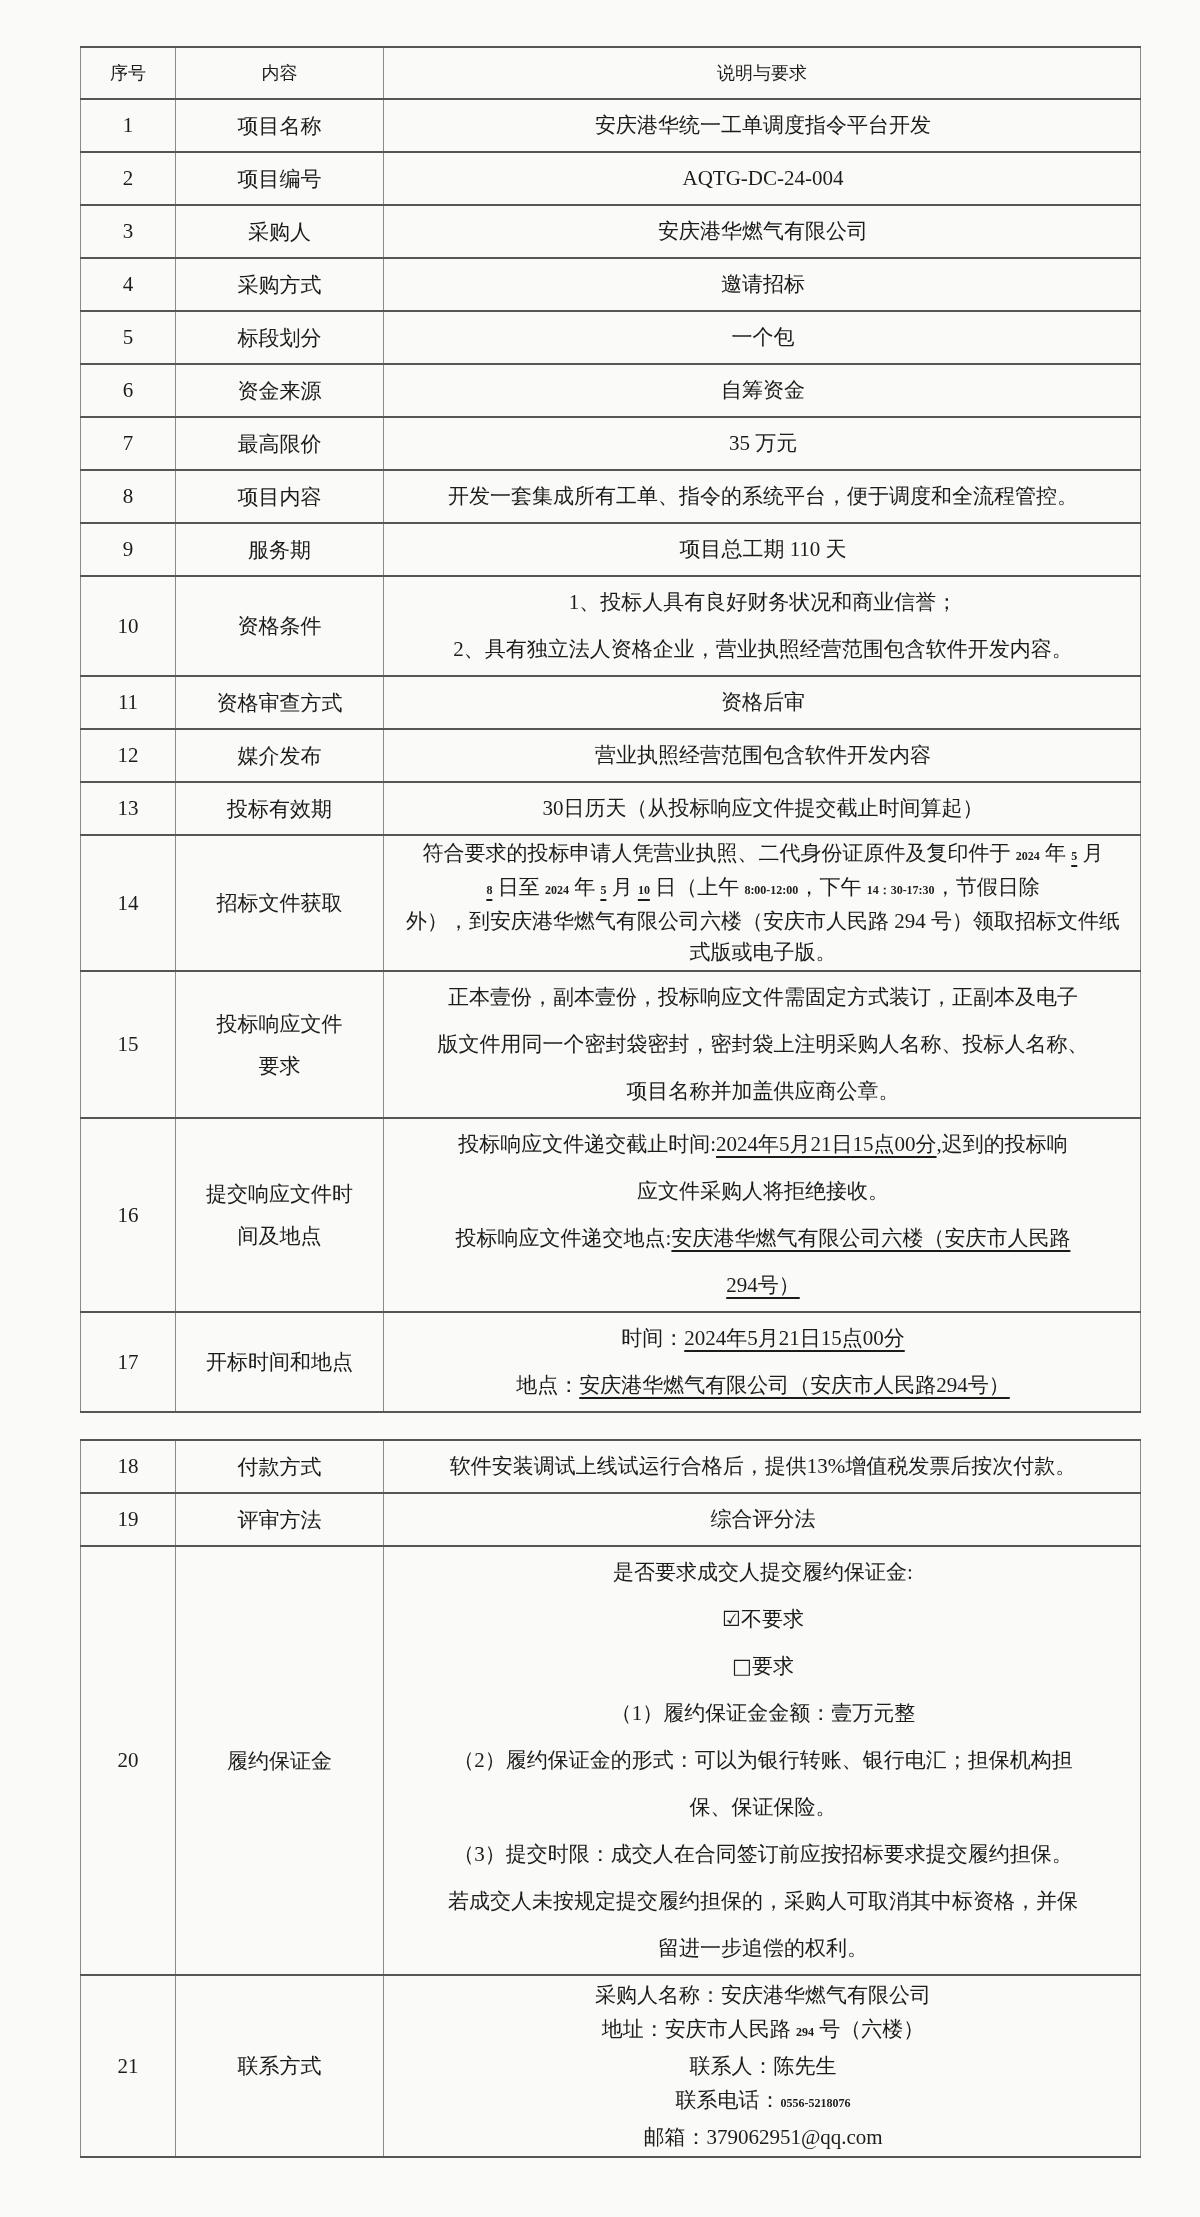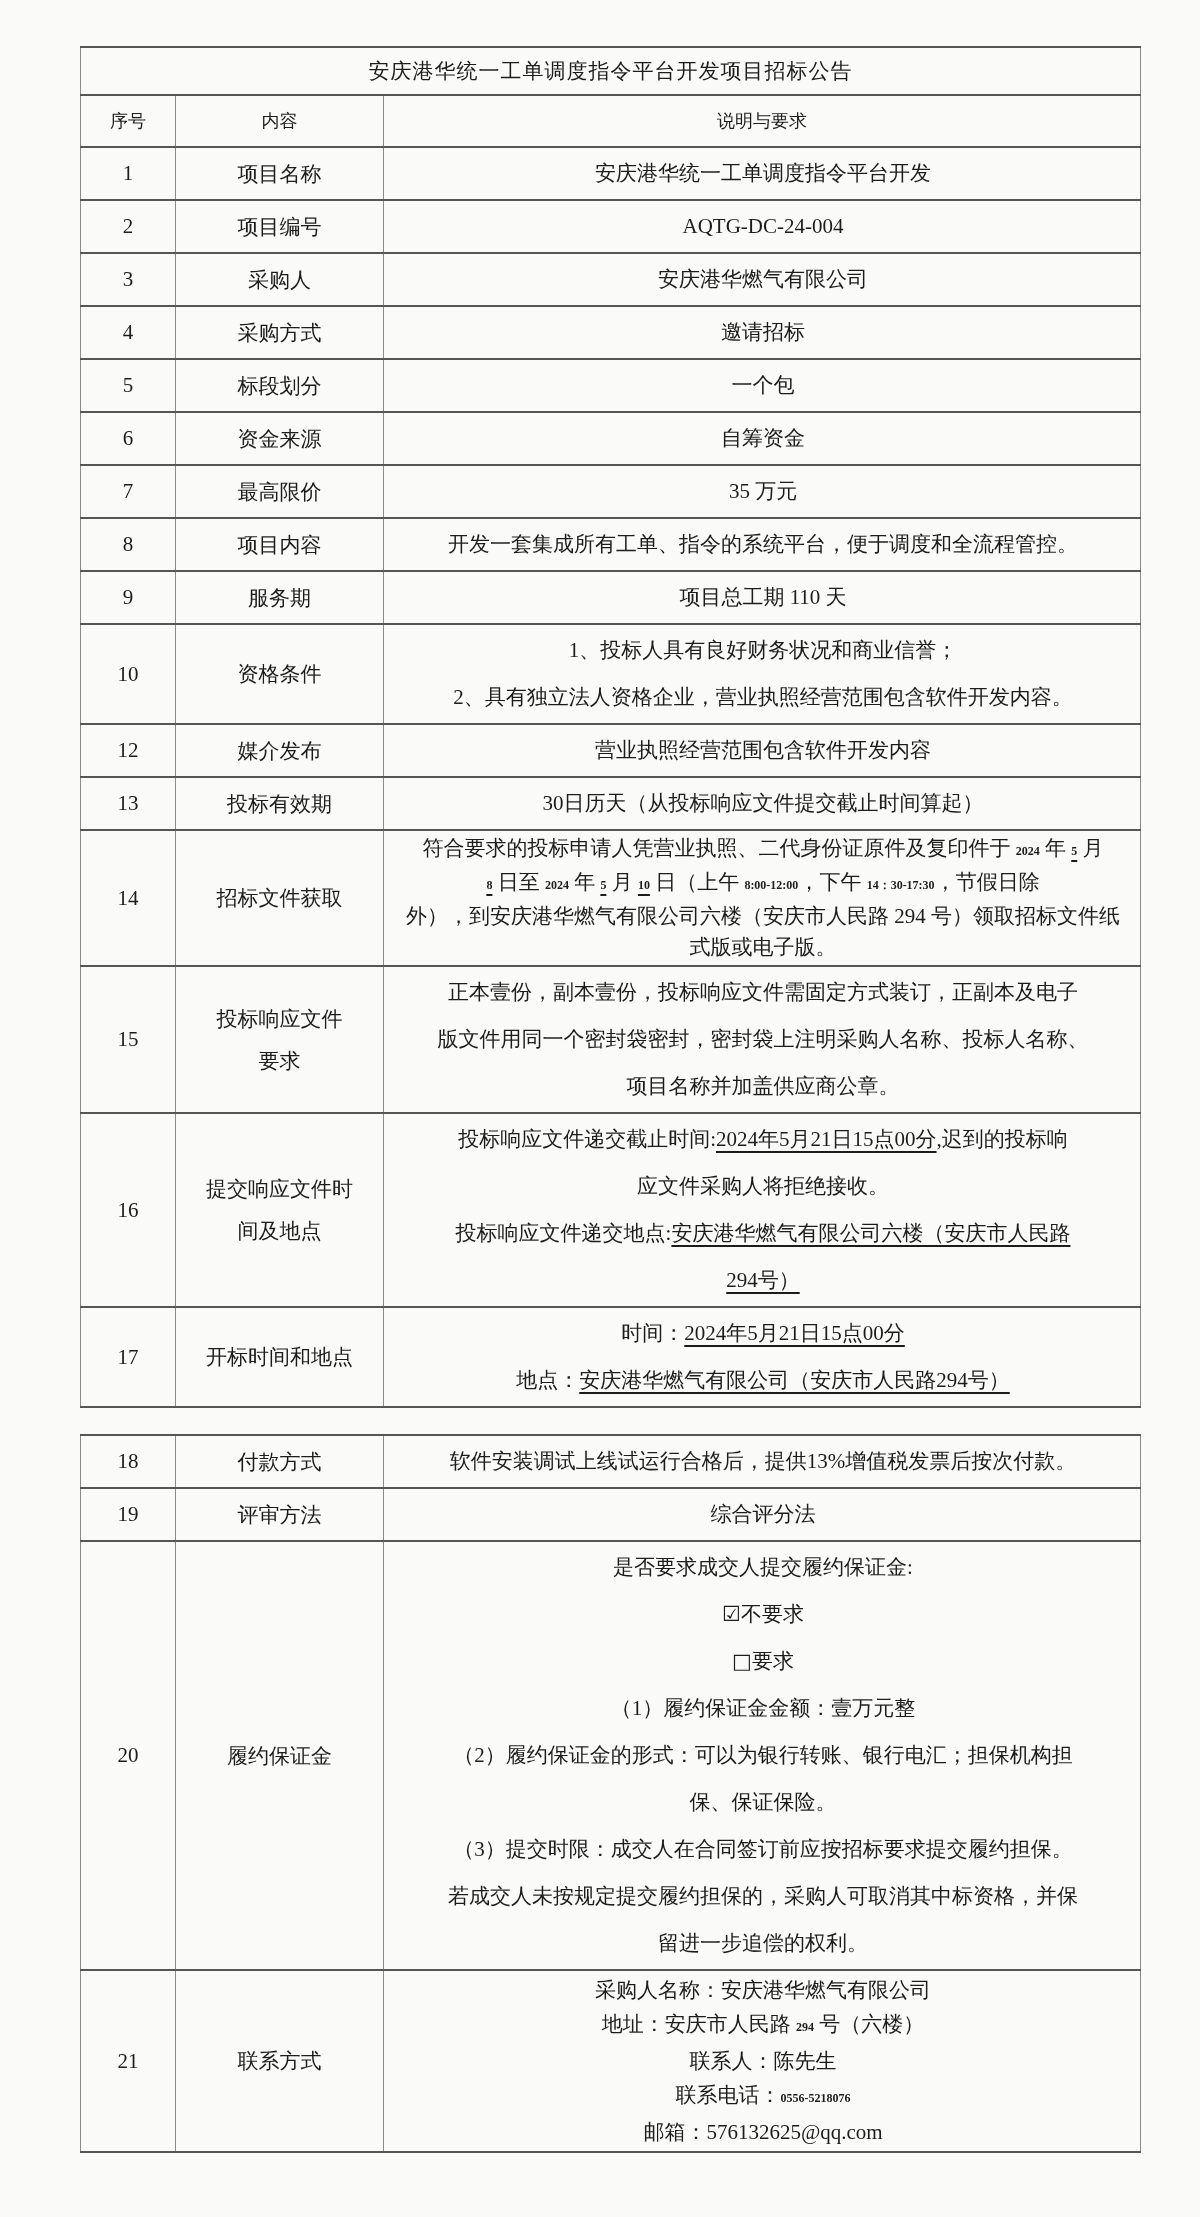--- a/index.html
+++ b/index.html
@@ -63,23 +63,20 @@
 <div class="page">
   <div id="doc-root">
       <table class="doc">
         <colgroup>
           <col class="c-no">
           <col class="c-label">
           <col class="c-desc">
         </colgroup>
         <tbody>
           <tr>
-            <td colspan="3" class="title-cell">安庆港华统一工单调度指令平台开发项目招标公告</td>
-          </tr>
-          <tr>
             <td class="th">序号</td>
             <td class="th">内容</td>
             <td class="th">说明与要求</td>
           </tr>
           <tr>
             <td class="no-cell">1</td>
             <td class="label-cell">
               <div class="label-line">项目名称</div>
             </td>
             <td class="desc-cell">
@@ -159,20 +156,29 @@
             </td>
           </tr>
           <tr>
             <td class="no-cell">10</td>
             <td class="label-cell">
               <div class="label-line">资格条件</div>
             </td>
             <td class="desc-cell">
               <div class="line w"><span class="seg">1、投标人具有良好财务状况和商业信誉；</span></div>
               <div class="line w"><span class="seg">2、具有独立法人资格企业，营业执照经营范围包含软件开发内容。</span></div>
+            </td>
+          </tr>
+          <tr>
+            <td class="no-cell">11</td>
+            <td class="label-cell">
+              <div class="label-line">资格审查方式</div>
+            </td>
+            <td class="desc-cell">
+              <div class="line w"><span class="seg">资格后审</span></div>
             </td>
           </tr>
           <tr>
             <td class="no-cell">12</td>
             <td class="label-cell">
               <div class="label-line">媒介发布</div>
             </td>
             <td class="desc-cell">
               <div class="line w"><span class="seg">营业执照经营范围包含软件开发内容</span></div>
             </td>
@@ -280,19 +286,19 @@
           <tr>
             <td class="no-cell">21</td>
             <td class="label-cell">
               <div class="label-line">联系方式</div>
             </td>
             <td class="desc-cell">
               <div class="line m"><span class="seg">采购人名称：安庆港华燃气有限公司</span></div>
               <div class="line m"><span class="seg">地址：安庆市人民路 </span><span class="seg b">294</span><span class="seg"> 号（六楼）</span></div>
               <div class="line m"><span class="seg">联系人：陈先生</span></div>
               <div class="line m"><span class="seg">联系电话：</span><span class="seg b">0556-5218076</span></div>
-              <div class="line m"><span class="seg">邮箱：576132625@qq.com</span></div>
+              <div class="line m"><span class="seg">邮箱：379062951@qq.com</span></div>
             </td>
           </tr>
         </tbody>
       </table>
     </div>
 </div>
 
 </body></html>

